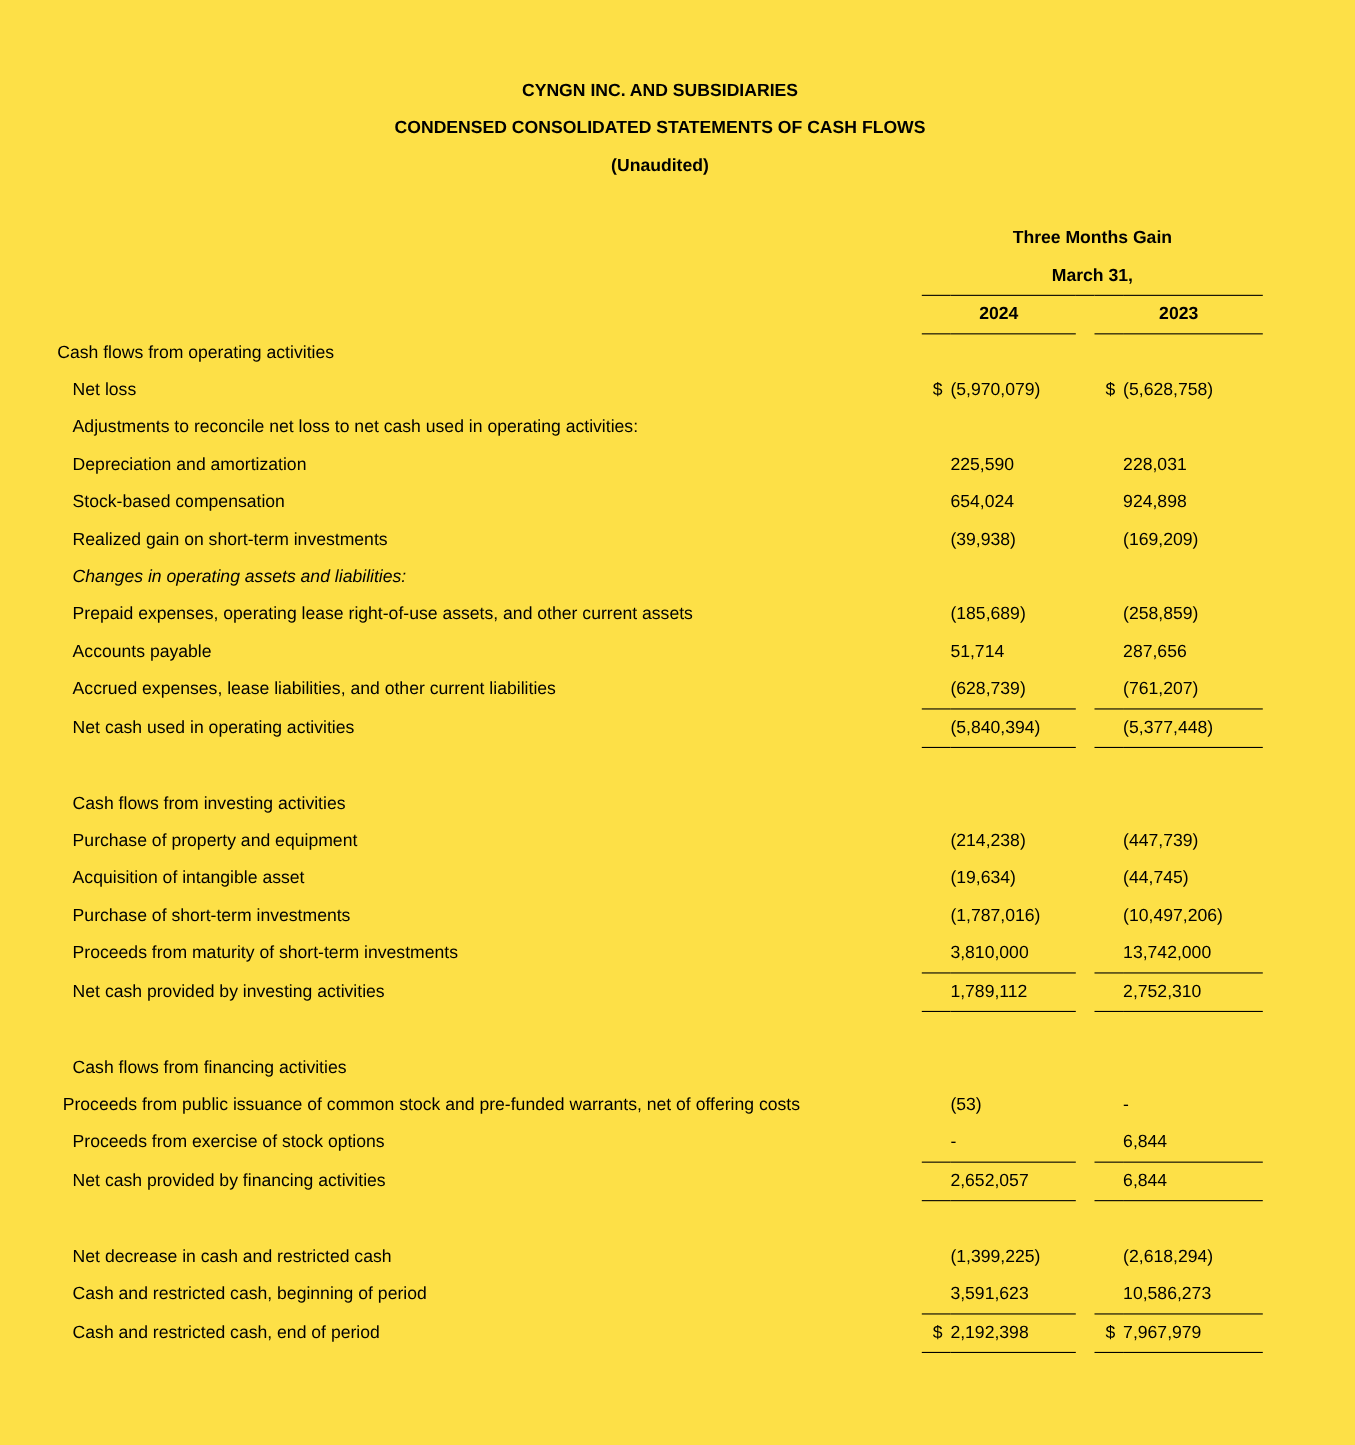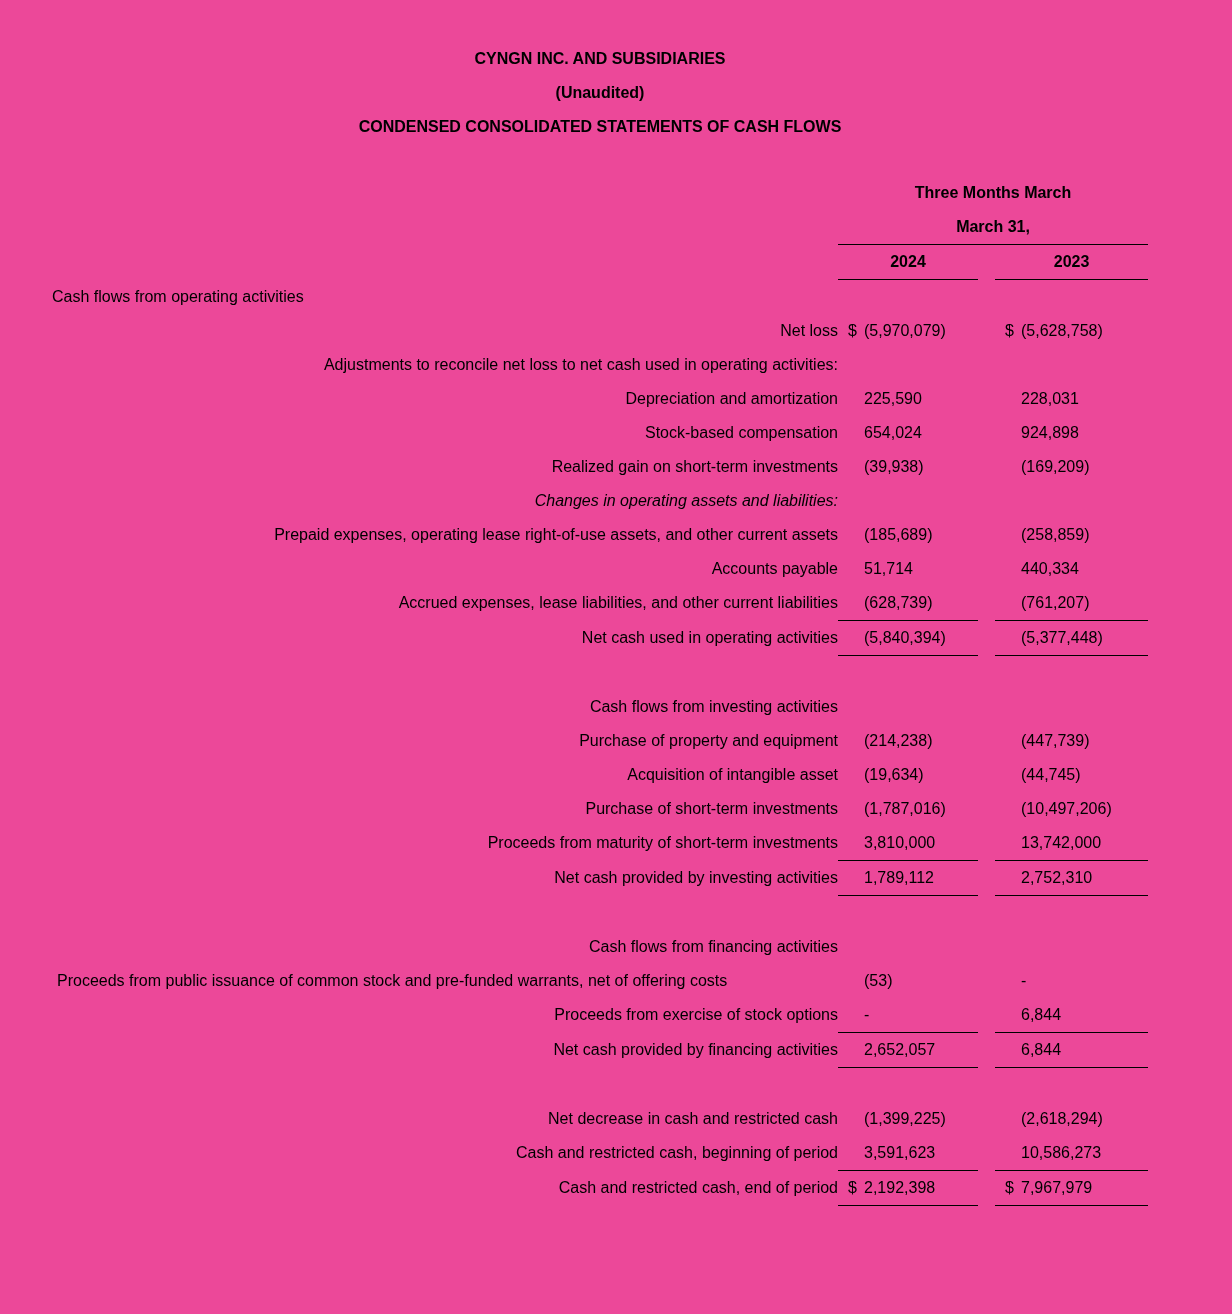--- a/index.html
+++ b/index.html
@@ -7,23 +7,23 @@
     padding: 0;
     background: #ffffff;
     color: #000000;
     font-family: "Liberation Sans", sans-serif;
     font-size: 16px;
   }
   .doc {
     width: 1232px;
     height: 1314px;
     box-sizing: border-box;
-    padding-top: 42px;
+    padding-top: 66px;
     overflow: hidden;
-    background: #ec4899;
+    background: #fde047;
   }
   .titles {
     width: 1096px;
     margin-left: 52px;
     text-align: center;
     font-weight: bold;
   }
   .title-line {
     height: 34px;
     line-height: 34px;
@@ -51,21 +51,21 @@
   }
   td.chead {
     text-align: center;
     font-weight: bold;
   }
   td.rule { border-bottom: 1.5px solid #000; }
 
   td.lbl { overflow: hidden; }
   td.lbl.ind0 { padding-left: 0; }
   td.lbl.ind1 { padding-left: 5px; margin-left: 36px; }
-  td.lbl.ind2 { padding-left: 14px; text-align: right; }
+  td.lbl.ind2 { padding-left: 14px; }
   td.lbl.sec  { font-weight: normal; }
   td.lbl.ital { font-style: italic; }
 
   td.d {
     text-align: left;
     padding-left: 10px;
   }
   td.v {
     text-align: left;
     padding-right: 10px;
@@ -73,37 +73,37 @@
   td.v.neg { padding-right: 2px; }
   tr.spacer td { height: 34px; }
 </style>
 </head>
 <body>
 
 <div class="doc">
 
   <div class="titles">
     <div class="title-line">CYNGN INC. AND SUBSIDIARIES</div>
+    <div class="title-line">CONDENSED CONSOLIDATED STATEMENTS OF CASH FLOWS</div>
     <div class="title-line">(Unaudited)</div>
-    <div class="title-line">CONDENSED CONSOLIDATED STATEMENTS OF CASH FLOWS</div>
   </div>
 
   <table class="statement">
     <colgroup>
       <col class="c-label">
         <col class="c-d1">
         <col class="c-v1">
         <col class="c-gap">
         <col class="c-d2">
         <col class="c-v2">
     </colgroup>
     <tbody>
       <tr>
         <td></td>
-        <td class="chead" colspan="5">Three Months March</td>
+        <td class="chead" colspan="5">Three Months Gain</td>
       </tr>
       <tr>
         <td></td>
         <td class="chead rule" colspan="5">March 31,</td>
       </tr>
       <tr>
         <td></td>
         <td class="chead rule" colspan="2">2024</td>
         <td></td>
         <td class="chead rule" colspan="2">2023</td>
@@ -173,21 +173,21 @@
           <td></td>
           <td class="d"></td>
           <td class="v neg">(258,859)</td>
         </tr>
         <tr>
           <td class="lbl ind2">Accounts payable</td>
           <td class="d"></td>
           <td class="v">51,714</td>
           <td></td>
           <td class="d"></td>
-          <td class="v">440,334</td>
+          <td class="v">287,656</td>
         </tr>
         <tr>
           <td class="lbl ind2">Accrued expenses, lease liabilities, and other current liabilities</td>
           <td class="d rule"></td>
           <td class="v neg rule">(628,739)</td>
           <td></td>
           <td class="d rule"></td>
           <td class="v neg rule">(761,207)</td>
         </tr>
         <tr>

